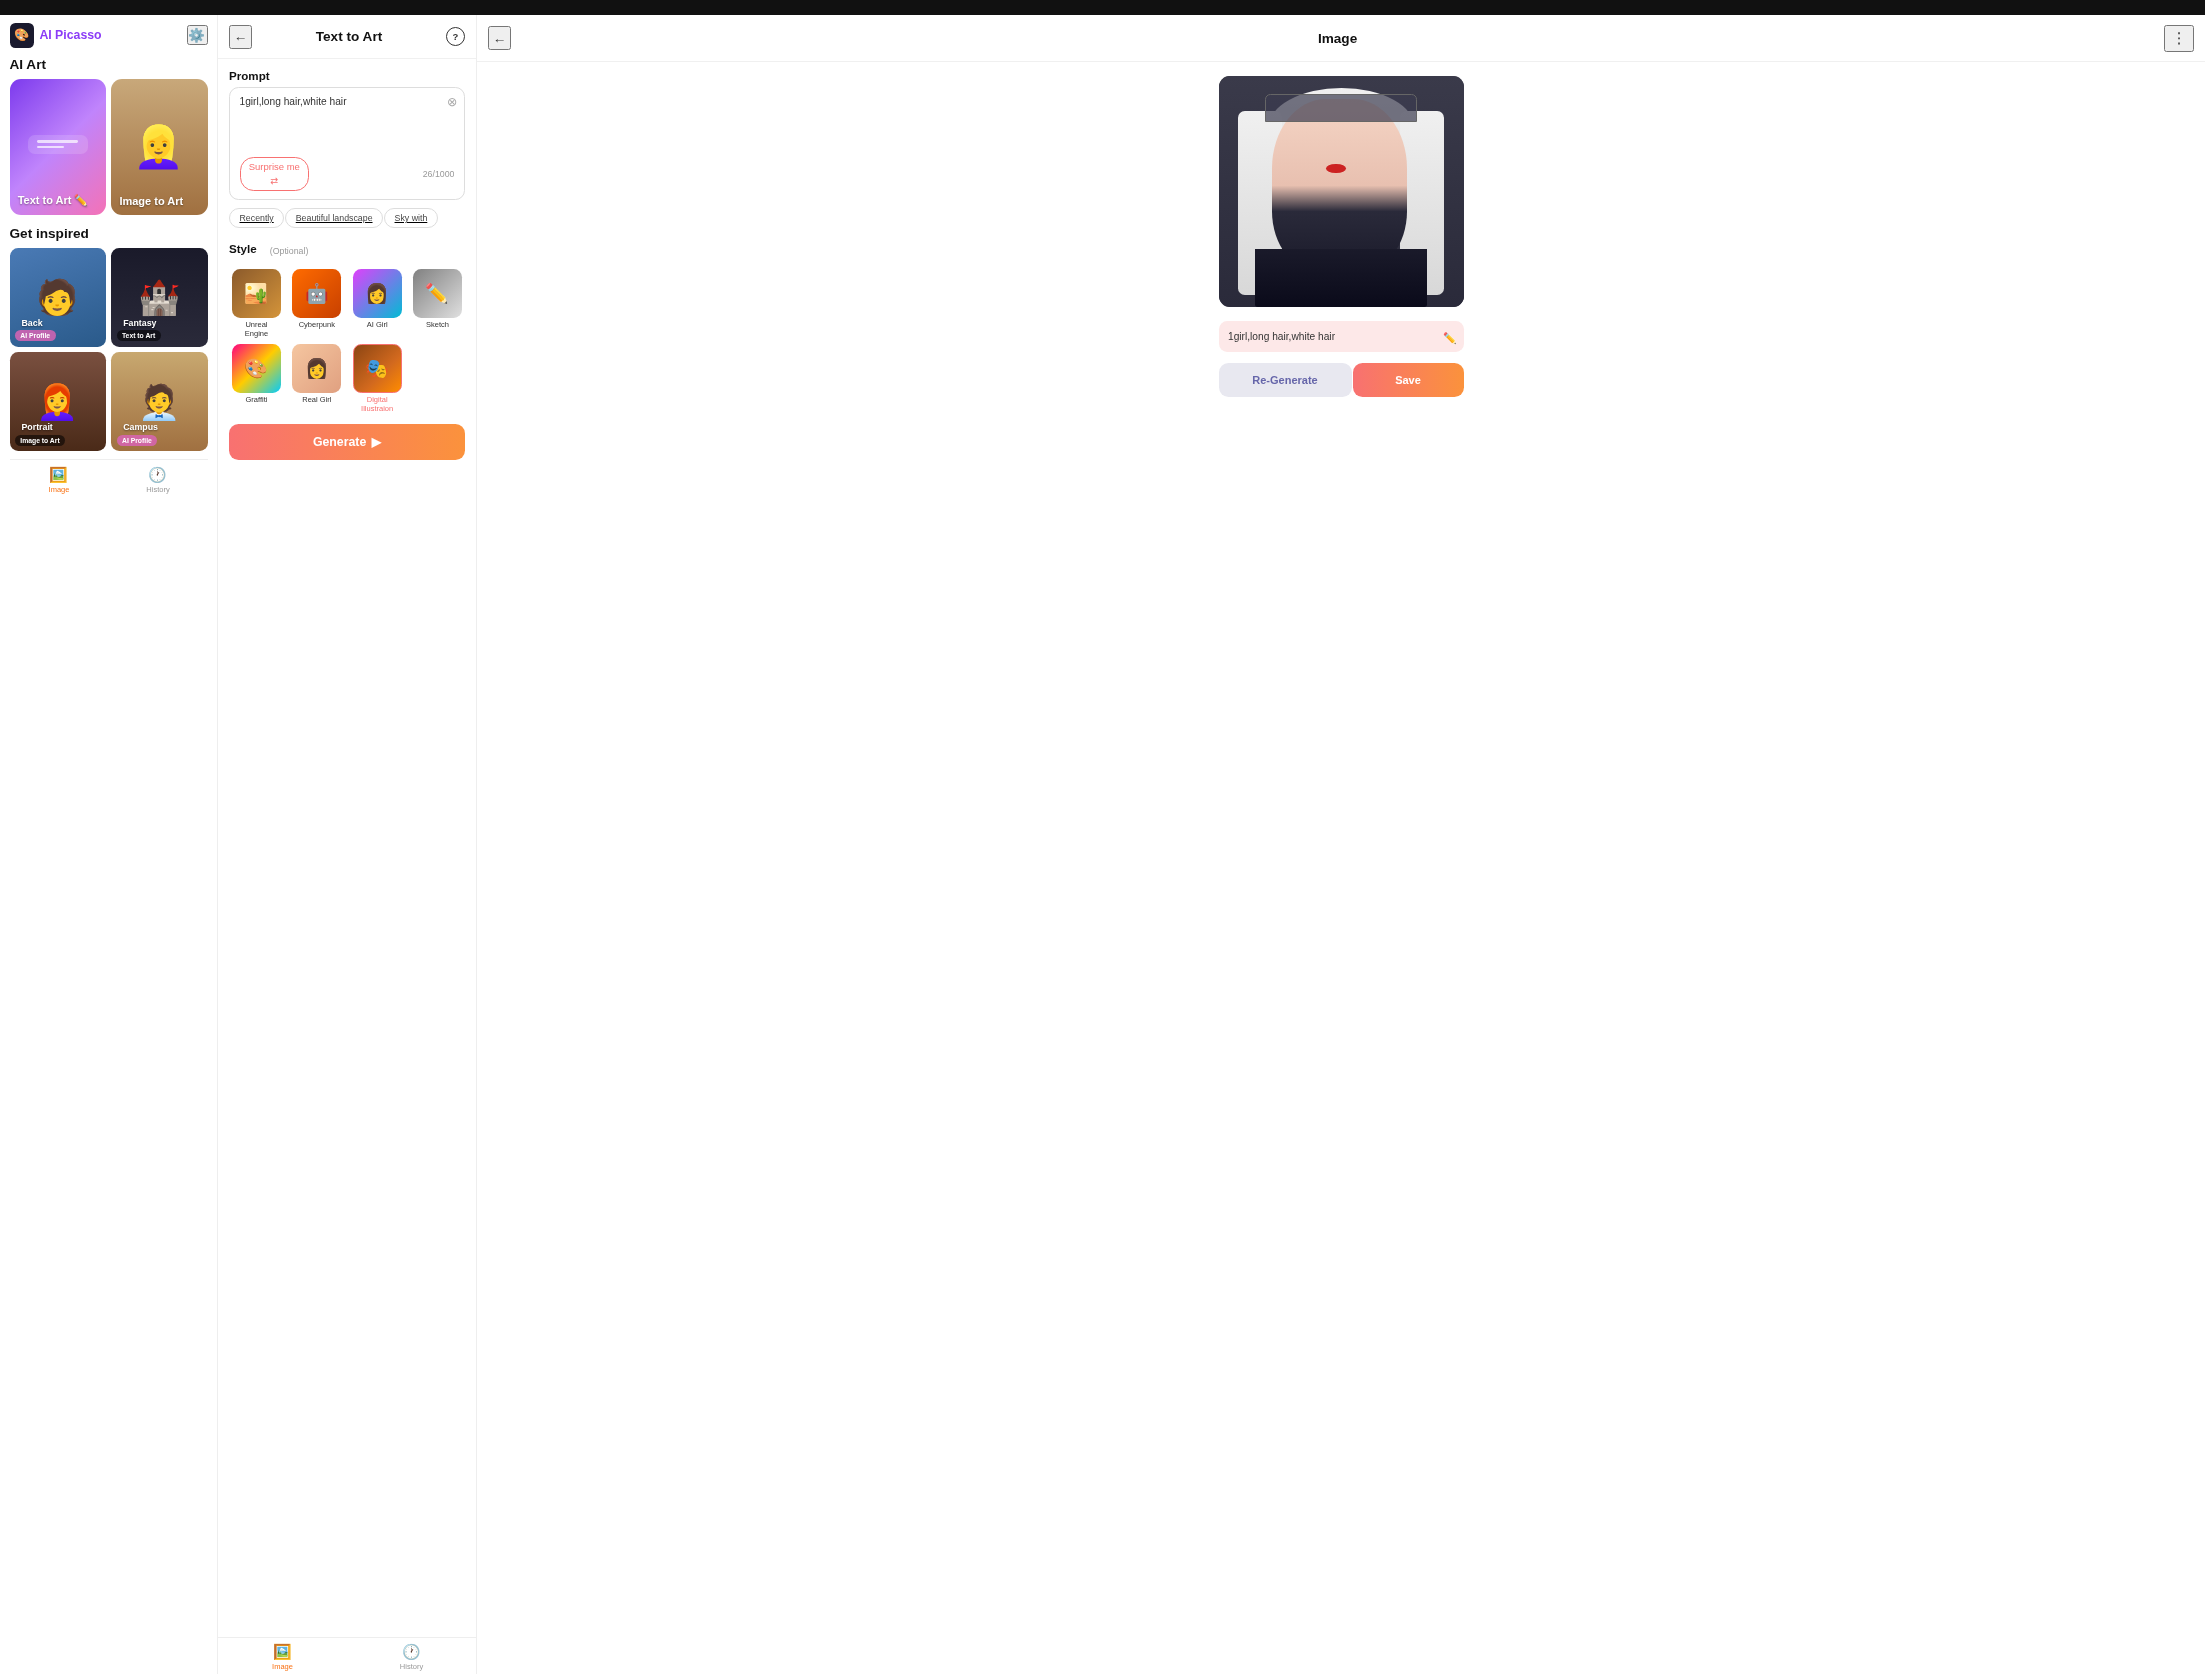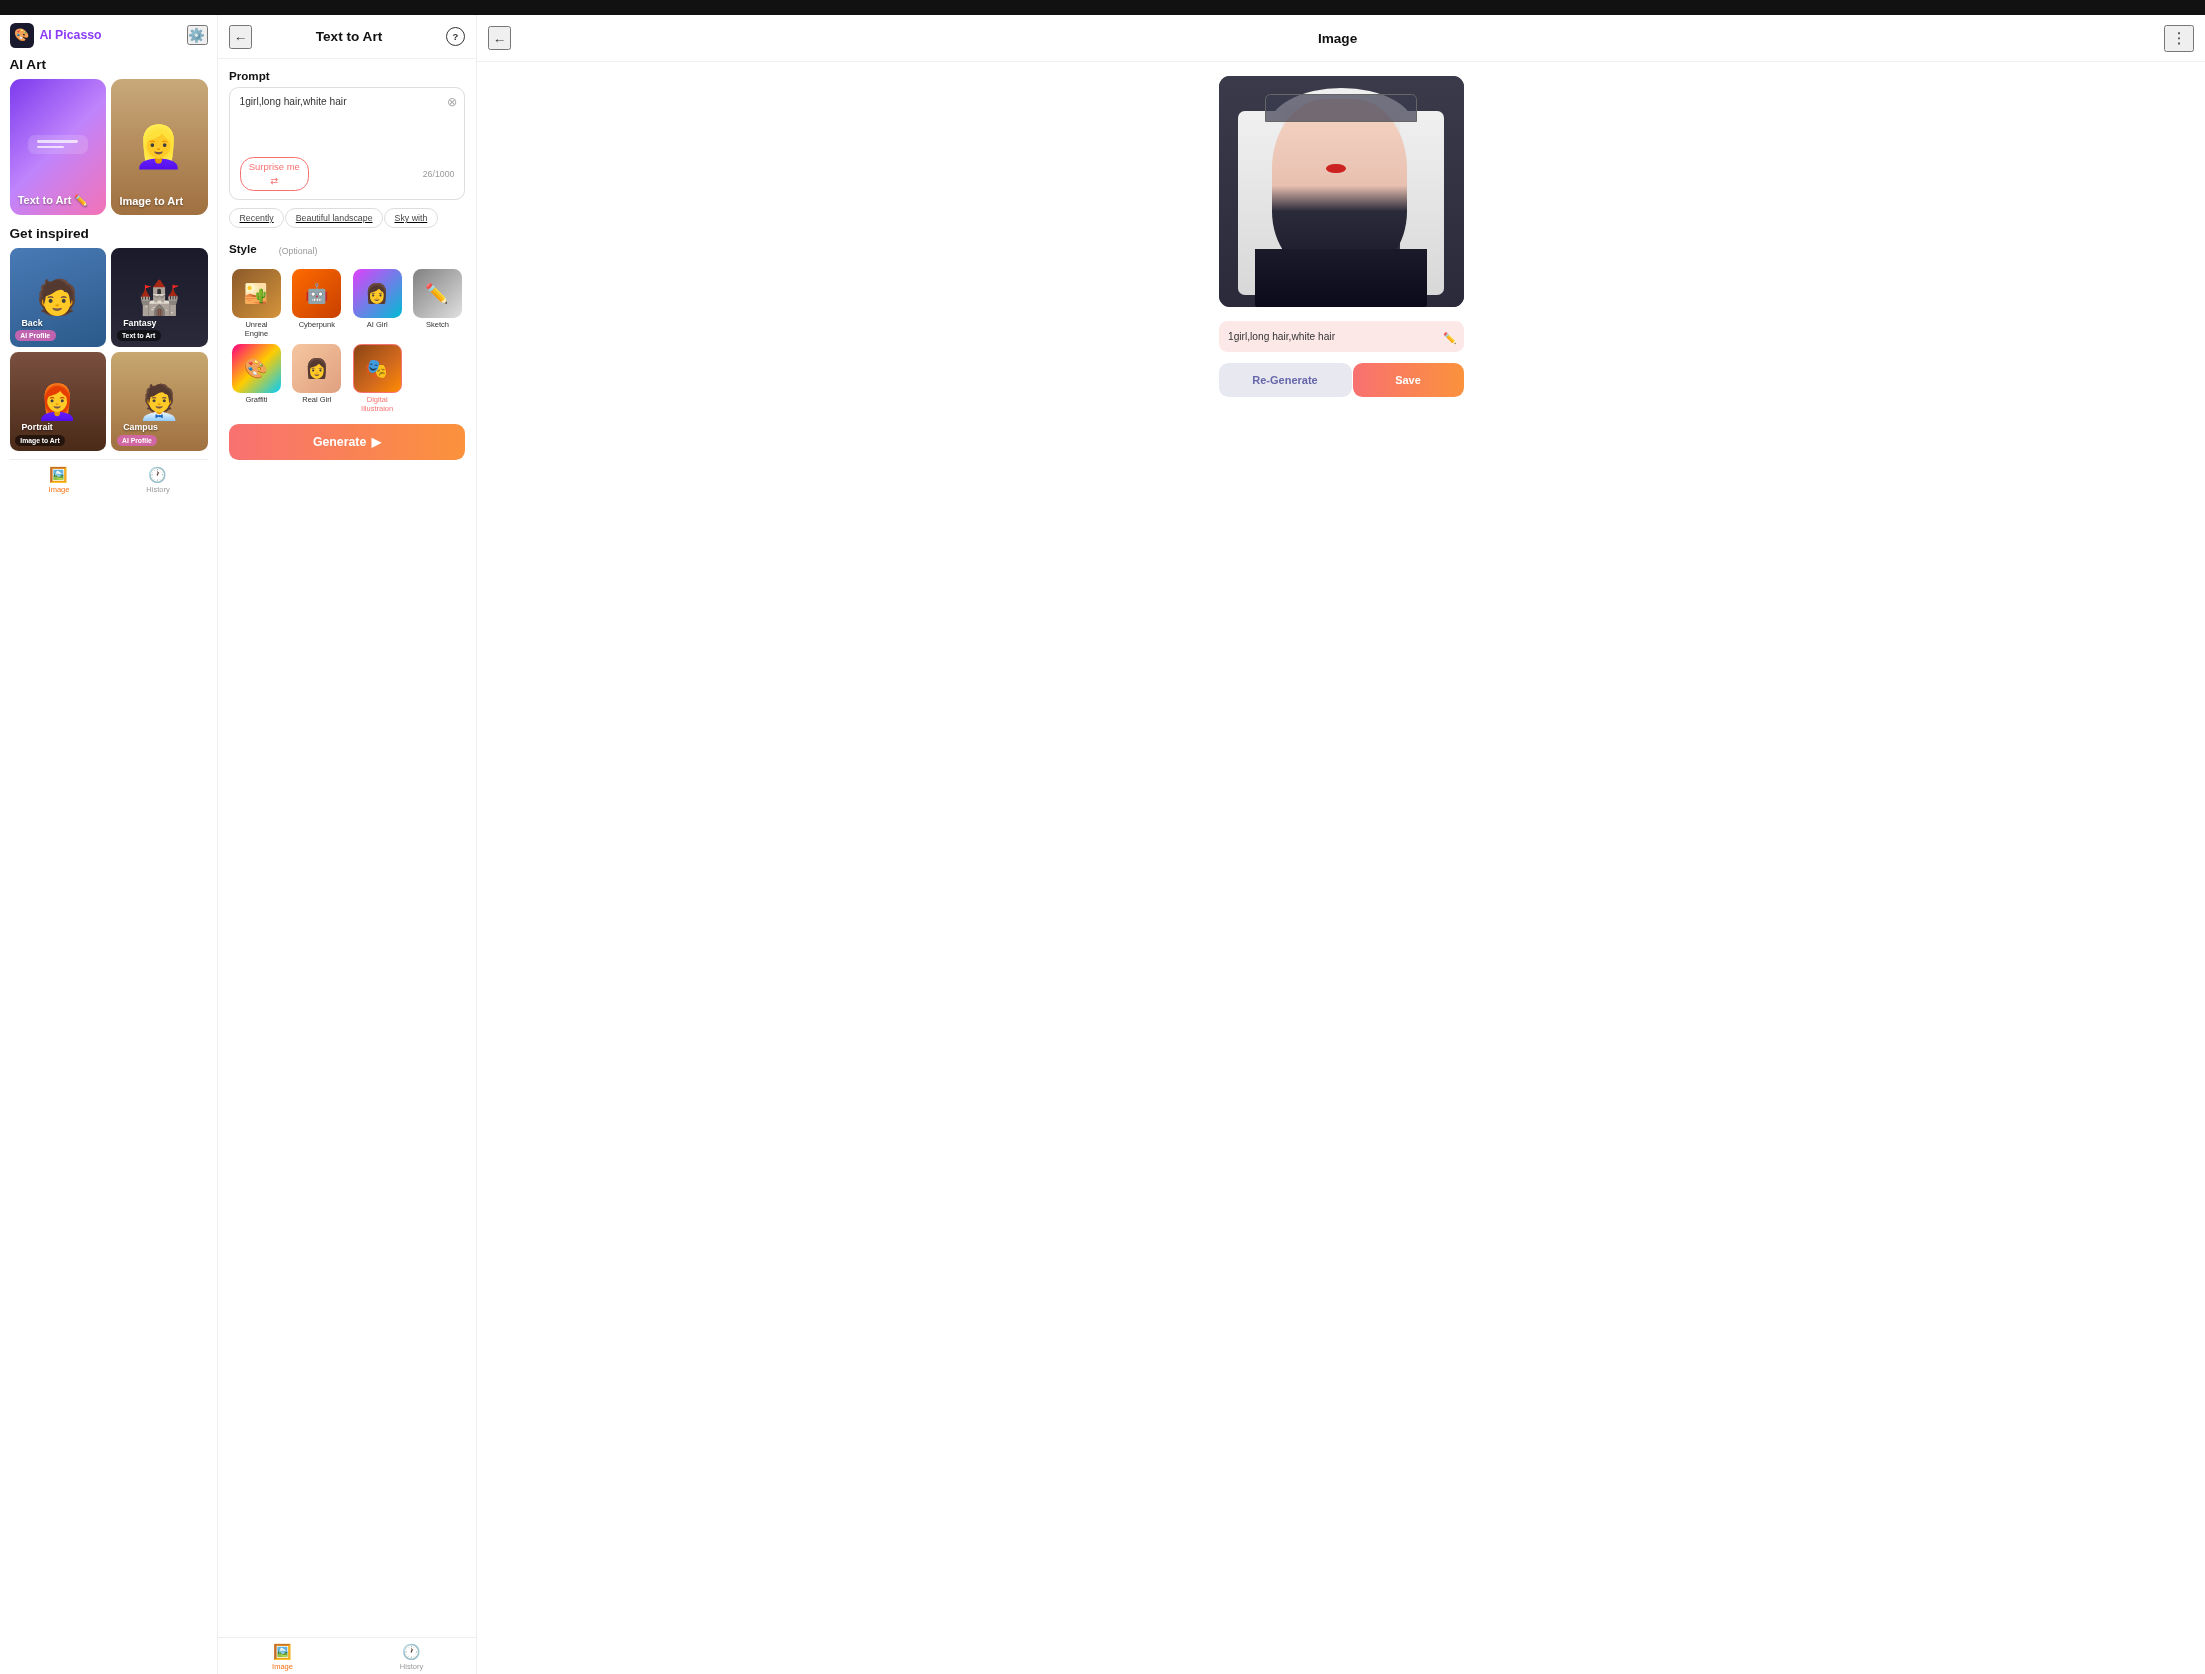--- a/index.html
+++ b/index.html
@@ -361,21 +361,21 @@
       color: #444;
       cursor: pointer;
       white-space: nowrap;
       background: #fff;
     }
 
     
     .style-header {
       display: flex;
       align-items: center;
-      gap: 22px;
+      gap: 13px;
       margin-bottom: 8.2px;
     }
 
     .optional-label {
       font-size: 8.8px;
       color: #999;
     }
 
     .style-grid {
       display: grid;

